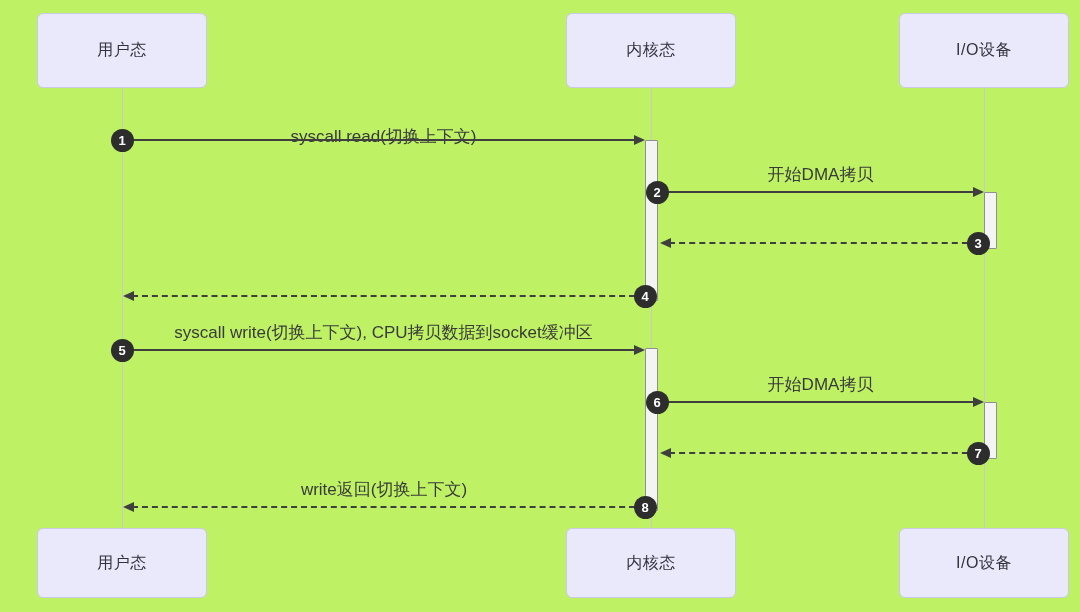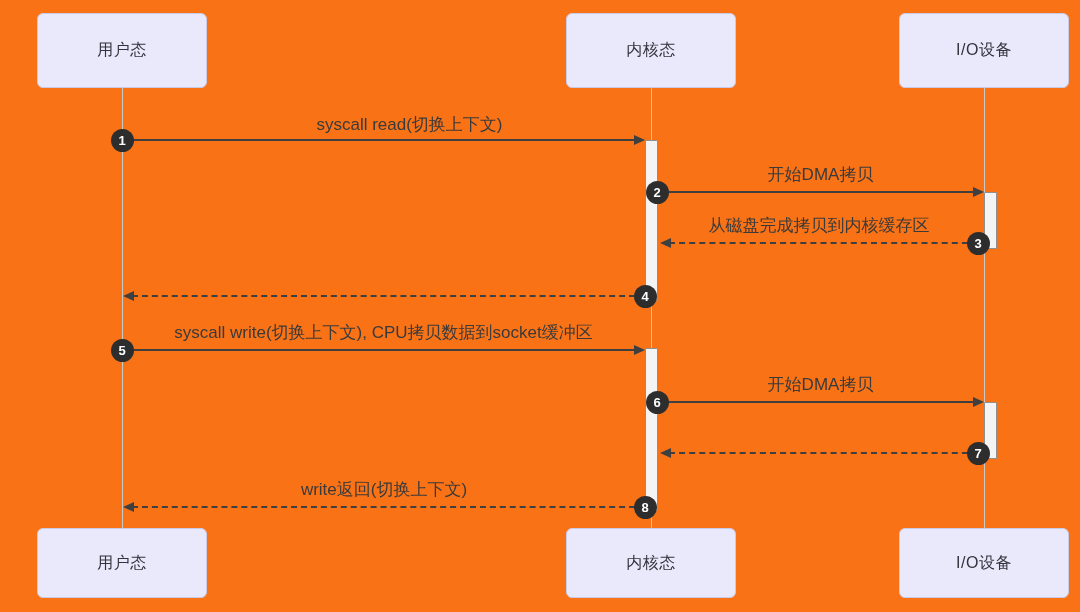--- a/index.html
+++ b/index.html
@@ -1,19 +1,19 @@
 <!DOCTYPE html>
 <html><head>
 <meta charset="utf-8">
 <style>
   html,body{margin:0;padding:0;background:#ffffff;}
   #stage{
     position:relative;
     width:1080px;height:612px;
-    background:#f97316;
+    background:#bef264;
     font-family:"Liberation Sans","DejaVu Sans",sans-serif;
     overflow:hidden;
   }
   .actor-box{
     position:absolute;
     width:170px;
     box-sizing:border-box;
     background:#e9e9fb;
     border:1px solid #c8cae6;
     border-radius:6px;
@@ -95,29 +95,28 @@
       <span>I/O设备</span>
     </div>
     <div class="lifeline" style="left: 984px; top: 88px; height: 440px;"></div>
     <div class="actor-box" style="left: 899px; top: 528px; height: 70px;">
       <span>I/O设备</span>
     </div>
     <div class="activation" style="left: 645px; top: 140px; height: 161px;"></div>
     <div class="activation" style="left: 645px; top: 348px; height: 163px;"></div>
     <div class="activation" style="left: 984px; top: 192px; height: 57px;"></div>
     <div class="activation" style="left: 984px; top: 402px; height: 57px;"></div>
-    <div class="msg-label" style="left: 122px; width: 523px; top: 116px; margin-left: 26px;">syscall read(切换上下文)</div>
+    <div class="msg-label" style="left: 122px; width: 523px; top: 128px;">syscall read(切换上下文)</div>
     <div class="msg-line" style="left: 122px; width: 514px; top: 139px;"></div>
     <div class="arrowhead right" style="left: 634px; top: 135px;"></div>
     <div class="badge" style="left: 110.5px; top: 128.5px;">1</div>
     <div class="msg-label" style="left: 657px; width: 327px; top: 166px;">开始DMA拷贝</div>
     <div class="msg-line" style="left: 657px; width: 318px; top: 191px;"></div>
     <div class="arrowhead right" style="left: 973px; top: 187px;"></div>
     <div class="badge" style="left: 645.5px; top: 180.5px;">2</div>
-    <div class="msg-label" style="left: 660px; width: 318px; top: 217px;">从磁盘完成拷贝到内核缓存区</div>
     <div class="msg-line dashed" style="left: 669px; width: 309px; top: 242px;"></div>
     <div class="arrowhead left" style="left: 660px; top: 238px;"></div>
     <div class="badge" style="left: 966.5px; top: 231.5px;">3</div>
     <div class="msg-line dashed" style="left: 132px; width: 513px; top: 295px;"></div>
     <div class="arrowhead left" style="left: 123px; top: 291px;"></div>
     <div class="badge" style="left: 633.5px; top: 284.5px;">4</div>
     <div class="msg-label" style="left: 122px; width: 523px; top: 324px;">syscall write(切换上下文), CPU拷贝数据到socket缓冲区</div>
     <div class="msg-line" style="left: 122px; width: 514px; top: 349px;"></div>
     <div class="arrowhead right" style="left: 634px; top: 345px;"></div>
     <div class="badge" style="left: 110.5px; top: 338.5px;">5</div>

